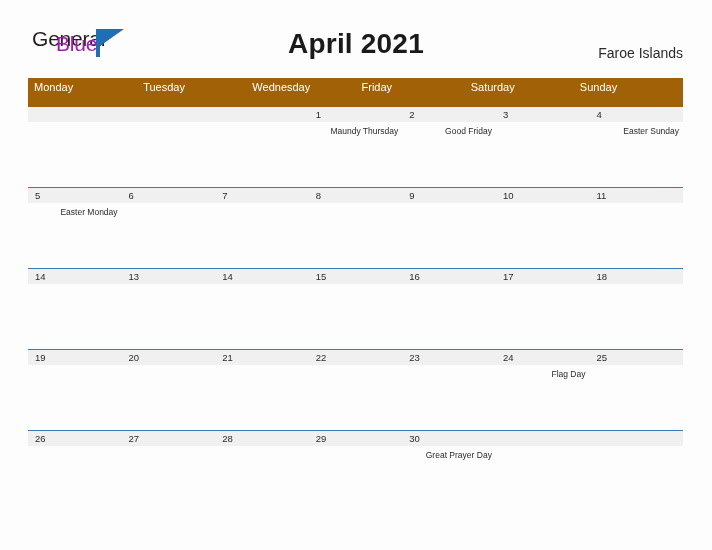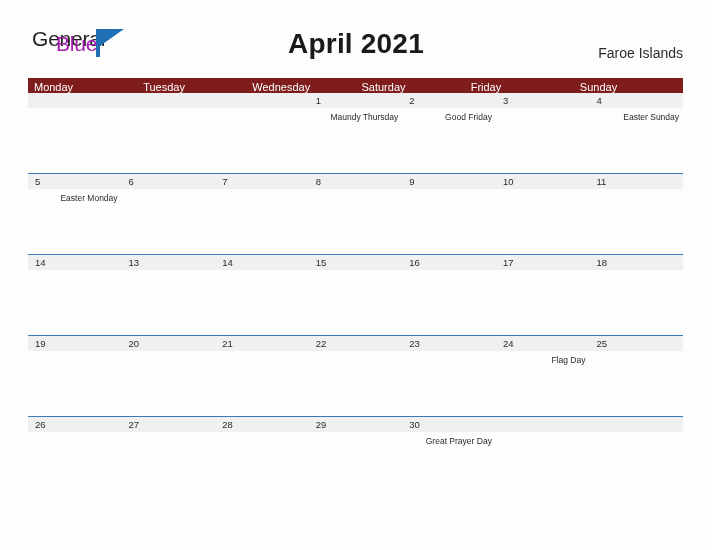--- a/index.html
+++ b/index.html
@@ -108,23 +108,22 @@
   .calendar {
     position: absolute;
     left: 28px;
     top: 78px;
     width: 655px;
   }
 
   .weekday-row {
     display: flex;
     width: 100%;
-    background: #7f1d1d;
-    height: 15px;
-    justify-content: flex-end;
+    background: #a16207;
+    height: 29px;
   }
   .weekday-cell {
     flex: 1 1 0;
     box-sizing: border-box;
     padding-left: 6px;
     font-size: 11px;
     line-height: 19px;
     color: #ffffff;
     white-space: nowrap;
     overflow: hidden;
@@ -195,22 +194,22 @@
     <div class="region-label">Faroe Islands</div>
 
   </div>
 
   <div class="calendar">
 
     <div class="weekday-row">
       <div class="weekday-cell">Monday</div>
       <div class="weekday-cell">Tuesday</div>
       <div class="weekday-cell">Wednesday</div>
+      <div class="weekday-cell">Friday</div>
       <div class="weekday-cell">Saturday</div>
-      <div class="weekday-cell">Friday</div>
       <div class="weekday-cell">Sunday</div>
     </div>
 
     <div class="week-row first">
       <div class="rule"></div>
       <div class="daynum-band">
         <div class="daynum-cell"></div>
         <div class="daynum-cell"></div>
         <div class="daynum-cell"></div>
         <div class="daynum-cell">1</div>

